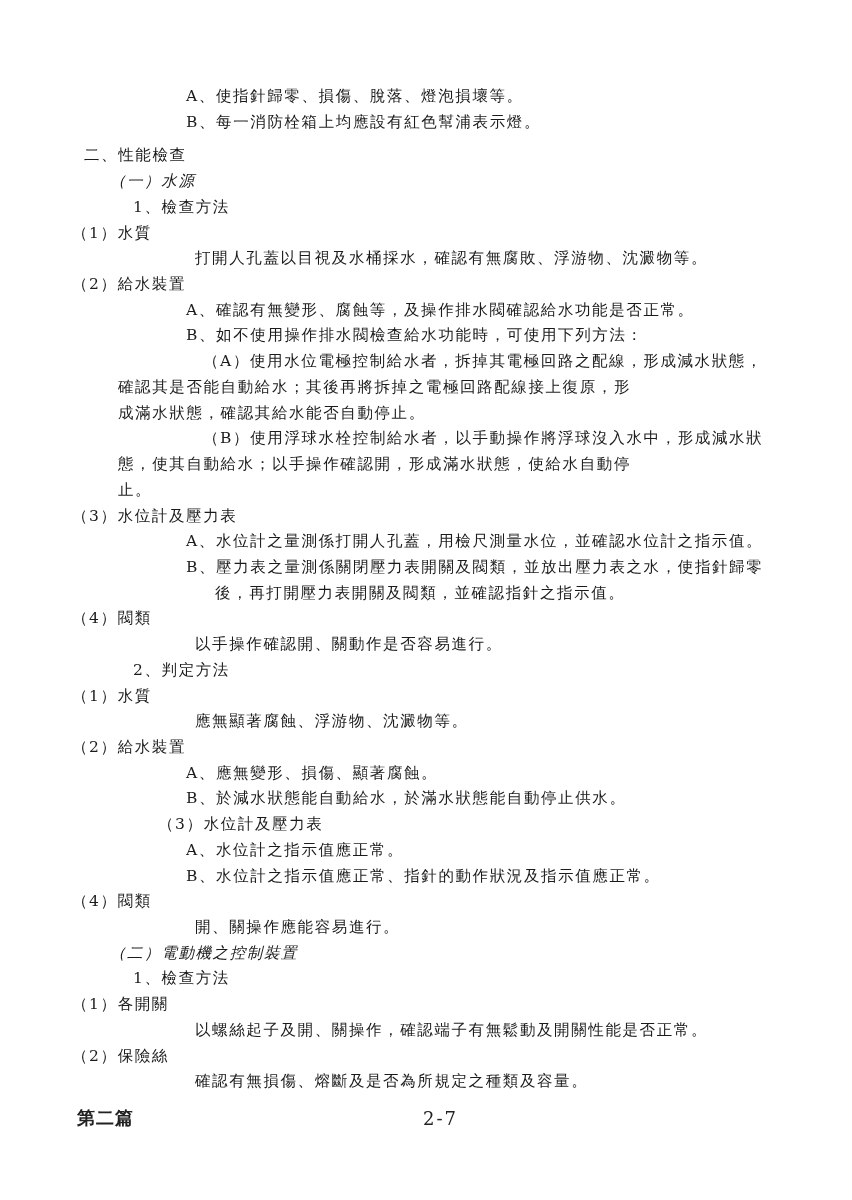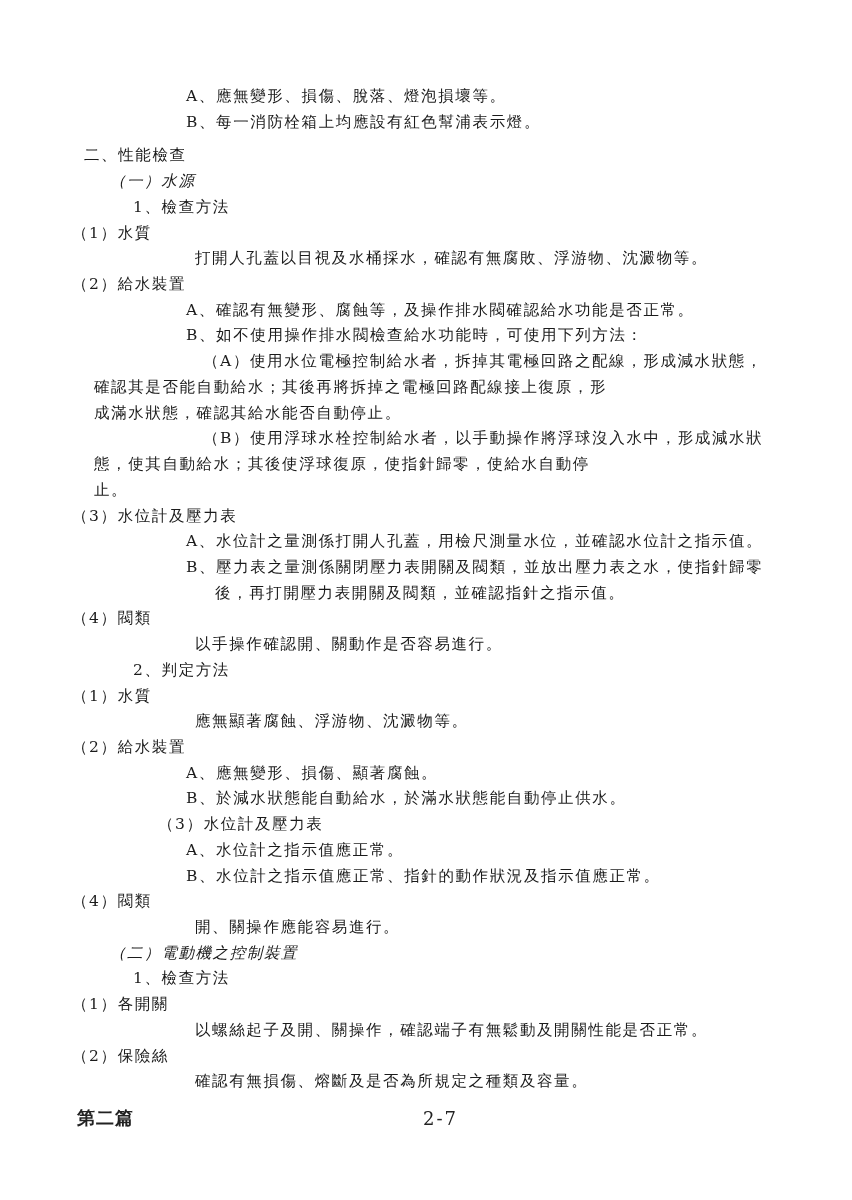--- a/index.html
+++ b/index.html
@@ -33,21 +33,21 @@
   
   .indent-h1    { padding-left: 84px; margin-top: 8px;  }  
   .indent-h2    { padding-left: 110px; font-style: italic; }  
   .indent-h3    { padding-left: 133px; }  
   .indent-h4    { padding-left: 72px; }  
   .indent-h4b   { padding-left: 158px; }  
   .indent-body4 { padding-left: 195px; }  
   .indent-h5    { padding-left: 186px; }  
   .indent-cont5 { padding-left: 215px; }  
   .indent-h6    { padding-left: 203px; }  
-  .indent-cont6 { padding-left: 94px; }  
+  .indent-cont6 { padding-left: 118px; }  
 
   .footer-left {
     position: absolute;
     left: 77px;
     top: 1106px;
     font-size: 18px;
     letter-spacing: 1px;
     font-weight: 600;
     color: #222222;
   }
@@ -58,35 +58,35 @@
     font-size: 18px;
     letter-spacing: 2px;
     color: #222222;
   }
 </style>
 </head>
 <body>
 
 <div class="page">
   <div class="doc-lines" id="doc-lines">
-      <div class="line indent-h5">A、應無變形、損傷、脫落、燈泡損壞等。</div>
+      <div class="line indent-h5">A、使指針歸零、損傷、脫落、燈泡損壞等。</div>
       <div class="line indent-h5">B、每一消防栓箱上均應設有紅色幫浦表示燈。</div>
       <div class="line indent-h1">二、性能檢查</div>
       <div class="line indent-h2">（一）水源</div>
       <div class="line indent-h3">1、檢查方法</div>
       <div class="line indent-h4">（1）水質</div>
       <div class="line indent-body4">打開人孔蓋以目視及水桶採水，確認有無腐敗、浮游物、沈澱物等。</div>
       <div class="line indent-h4">（2）給水裝置</div>
       <div class="line indent-h5">A、確認有無變形、腐蝕等，及操作排水閥確認給水功能是否正常。</div>
       <div class="line indent-h5">B、如不使用操作排水閥檢查給水功能時，可使用下列方法：</div>
       <div class="line indent-h6">（A）使用水位電極控制給水者，拆掉其電極回路之配線，形成減水狀態，</div>
       <div class="line indent-cont6">確認其是否能自動給水；其後再將拆掉之電極回路配線接上復原，形</div>
       <div class="line indent-cont6">成滿水狀態，確認其給水能否自動停止。</div>
       <div class="line indent-h6">（B）使用浮球水栓控制給水者，以手動操作將浮球沒入水中，形成減水狀</div>
-      <div class="line indent-cont6">態，使其自動給水；其後使浮球復原，使指針歸零，使給水自動停</div>
+      <div class="line indent-cont6">態，使其自動給水；以手操作確認開，形成滿水狀態，使給水自動停</div>
       <div class="line indent-cont6">止。</div>
       <div class="line indent-h4">（3）水位計及壓力表</div>
       <div class="line indent-h5">A、水位計之量測係打開人孔蓋，用檢尺測量水位，並確認水位計之指示值。</div>
       <div class="line indent-h5">B、壓力表之量測係關閉壓力表開關及閥類，並放出壓力表之水，使指針歸零</div>
       <div class="line indent-cont5">後，再打開壓力表開關及閥類，並確認指針之指示值。</div>
       <div class="line indent-h4">（4）閥類</div>
       <div class="line indent-body4">以手操作確認開、關動作是否容易進行。</div>
       <div class="line indent-h3">2、判定方法</div>
       <div class="line indent-h4">（1）水質</div>
       <div class="line indent-body4">應無顯著腐蝕、浮游物、沈澱物等。</div>

